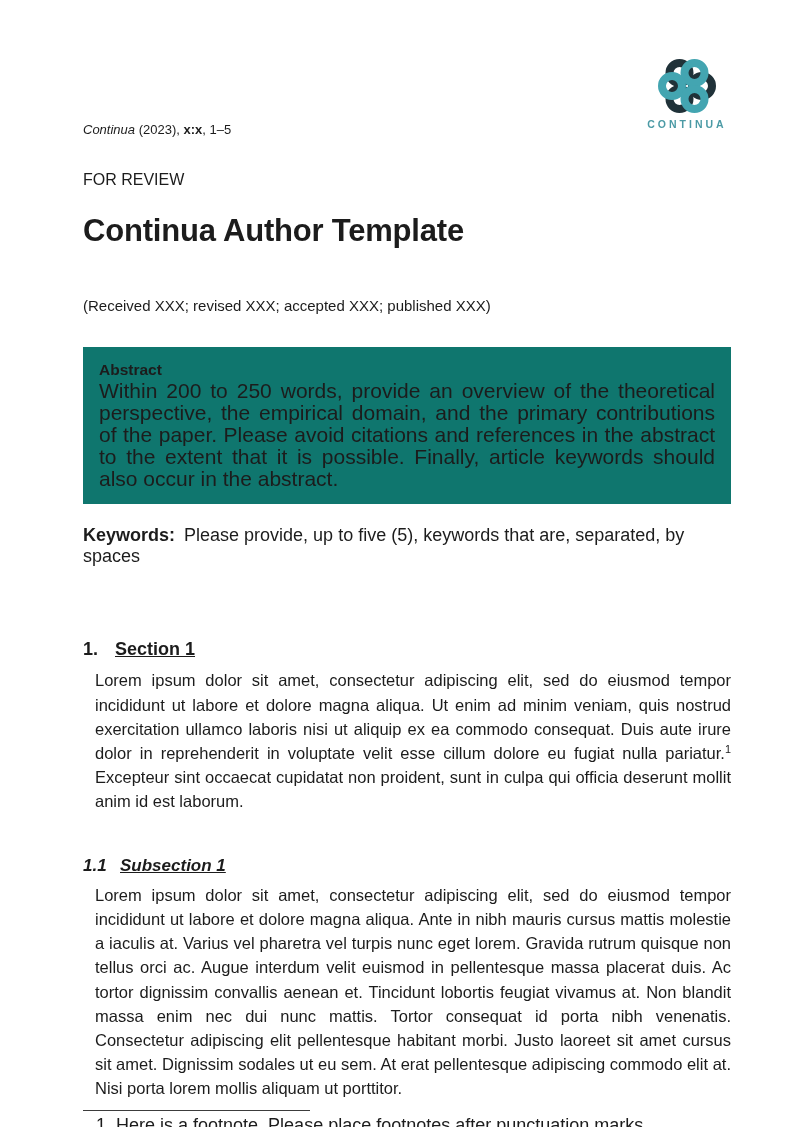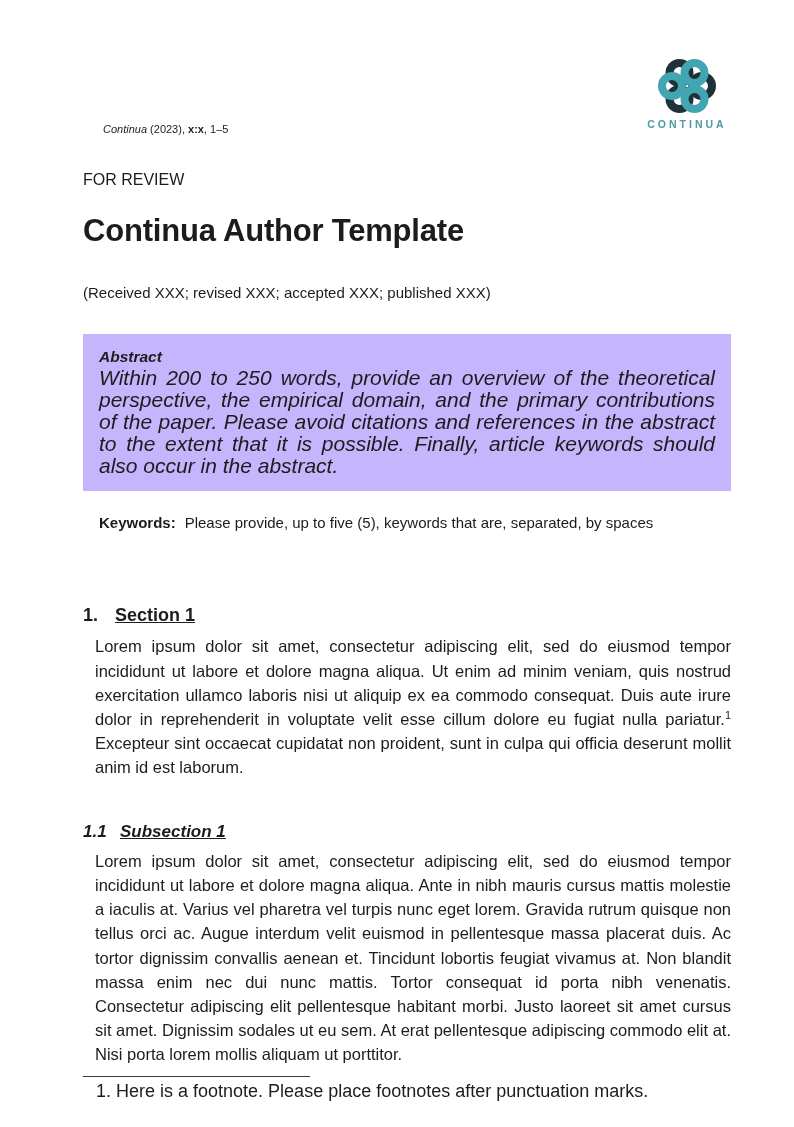--- a/index.html
+++ b/index.html
@@ -9,55 +9,55 @@
     box-sizing:border-box;
     padding:0 63px 0 83px;
     background:#ffffff;
     color:#1c1c1c;
     font-family:"Liberation Sans", sans-serif;
     overflow:hidden;
   }
   .it { font-style:italic; }
   .b  { font-weight:bold; }
 
-  .journal-line { margin-top:120px; font-size:11px; line-height:19px;margin-left:20px; }
+  .journal-line { margin-top:120px; font-size:13px; line-height:19px; }
 
   .logo {
     position:absolute; top:56px; right:64px;
     width:86px; text-align:center;
   }
   .logo svg { display:block; margin:0 auto; }
   .wordmark {
     margin-top:2px;
     font-size:10.5px; font-weight:bold; letter-spacing:3px;
     white-space:nowrap;
   }
 
   .review { margin-top:31px; font-size:16px; font-weight:normal; line-height:20px; }
 
   .title {
     margin:21px 0 0 0;
     font-size:31px; font-weight:bold; line-height:40px;
     letter-spacing:-0.2px;
   }
 
-  .dates { margin-top:31px; font-size:15px; line-height:21px; }
+  .dates { margin-top:44px; font-size:15px; line-height:21px; }
 
   .abstract-box {
     margin-top:31px;
     box-sizing:border-box;
     padding:12px 16px 14px 16px;
   }
   .abstract-heading { font-size:15.5px; font-weight:bold; line-height:21px; }
   .abstract-body {
     font-size:21px; line-height:22.1px;
     text-align:justify;
   }
 
-  .keywords { margin-top:21px; font-size:15px; line-height:21px;margin-left:16px; }
+  .keywords { margin-top:21px; font-size:18px; line-height:21px; }
   .keywords .b { margin-right:9px; }
 
   h2.sec {
     margin:70px 0 0 0;
     font-size:18px; font-weight:bold; line-height:25px;text-decoration:underline;
   }
   h2.sec .num { display:inline-block; min-width:32px; }
 
   h3.subsec {
     margin:40px 0 0 0;
@@ -100,21 +100,21 @@
   <div class="journal-line">
     <span class="it">Continua</span><span> (2023), </span><span class="b">x:x</span><span>, 1–5</span>
   </div>
 
   <div class="review">FOR REVIEW</div>
 
   <h1 class="title">Continua Author Template</h1>
 
   <div class="dates">(Received XXX; revised XXX; accepted XXX; published XXX)</div>
 
-  <div class="abstract-box" style="background: #c4b5fd; font-style: italic;">
+  <div class="abstract-box" style="background: #0f766e;">
     <div class="abstract-heading">Abstract</div>
     <div class="abstract-body">Within 200 to 250 words, provide an overview of the theoretical perspective, the empirical domain, and the primary contributions of the paper. Please avoid citations and references in the abstract to the extent that it is possible. Finally, article keywords should also occur in the abstract.</div>
   </div>
 
   <div class="keywords">
     <span class="b">Keywords:</span><span>Please provide, up to five (5), keywords that are, separated, by spaces</span>
   </div>
 
   <h2 class="sec">
     <span class="num">1.</span><span>Section 1</span>

